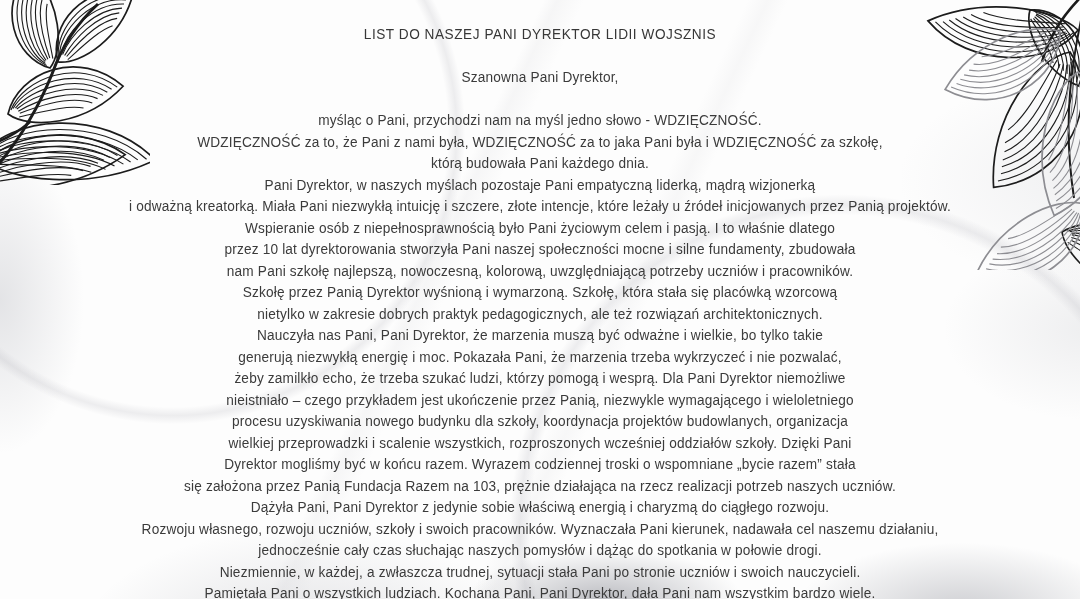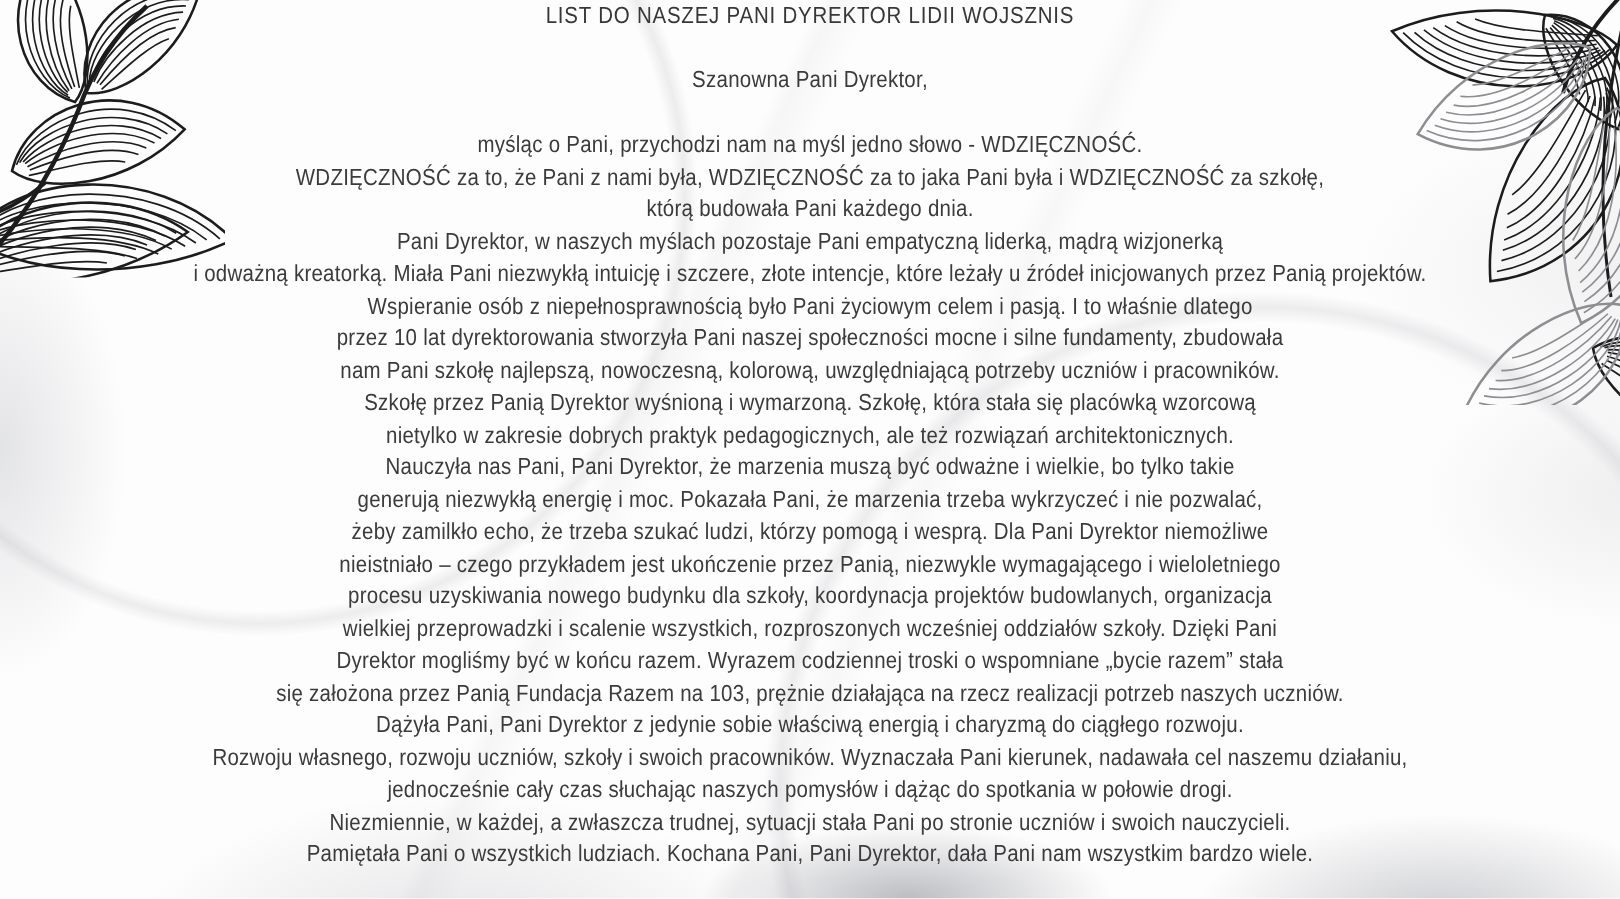--- a/index.html
+++ b/index.html
@@ -14,21 +14,21 @@
       radial-gradient(circle 520px at 78% 88%, transparent 60%, rgba(140,140,152,.15) 62%, transparent 64%),
       radial-gradient(ellipse 190px 70px at 56% 100%, rgba(118,120,130,.48), transparent 72%),
       radial-gradient(ellipse 230px 95px at 89% 102%, rgba(128,130,140,.38), transparent 72%),
       radial-gradient(ellipse 120px 220px at 0% 50%, rgba(150,152,162,.25), transparent 70%),
       radial-gradient(ellipse 210px 130px at 101% 55%, rgba(160,162,170,.16), transparent 70%),
       radial-gradient(ellipse 320px 170px at 28% 108%, rgba(138,140,150,.26), transparent 70%),
       radial-gradient(ellipse 260px 150px at 100% 30%, rgba(165,167,175,.14), transparent 70%),
       linear-gradient(115deg, transparent 40%, rgba(150,150,158,.07) 41%, transparent 43%, transparent 55%, rgba(150,150,158,.06) 56.5%, transparent 58%),
       #fdfdfd;
   }
-  .letter{position:absolute;inset:0;color:#3b3b3b;z-index:2}
+  .letter{position:absolute;inset:0;padding-top:23px;color:#3b3b3b;z-index:2}
   .line{
     white-space:nowrap;text-align:center;
     font-size:15.5px;line-height:21.5px;height:21.5px;
     letter-spacing:.2px;
     transform:scaleX(.88);transform-origin:50% 50%;
   }
   .title{letter-spacing:.6px;color:#373737}
   .spacer{height:21.5px}
   .art{position:absolute;z-index:1}
   .art-tl{top:0;left:0}

